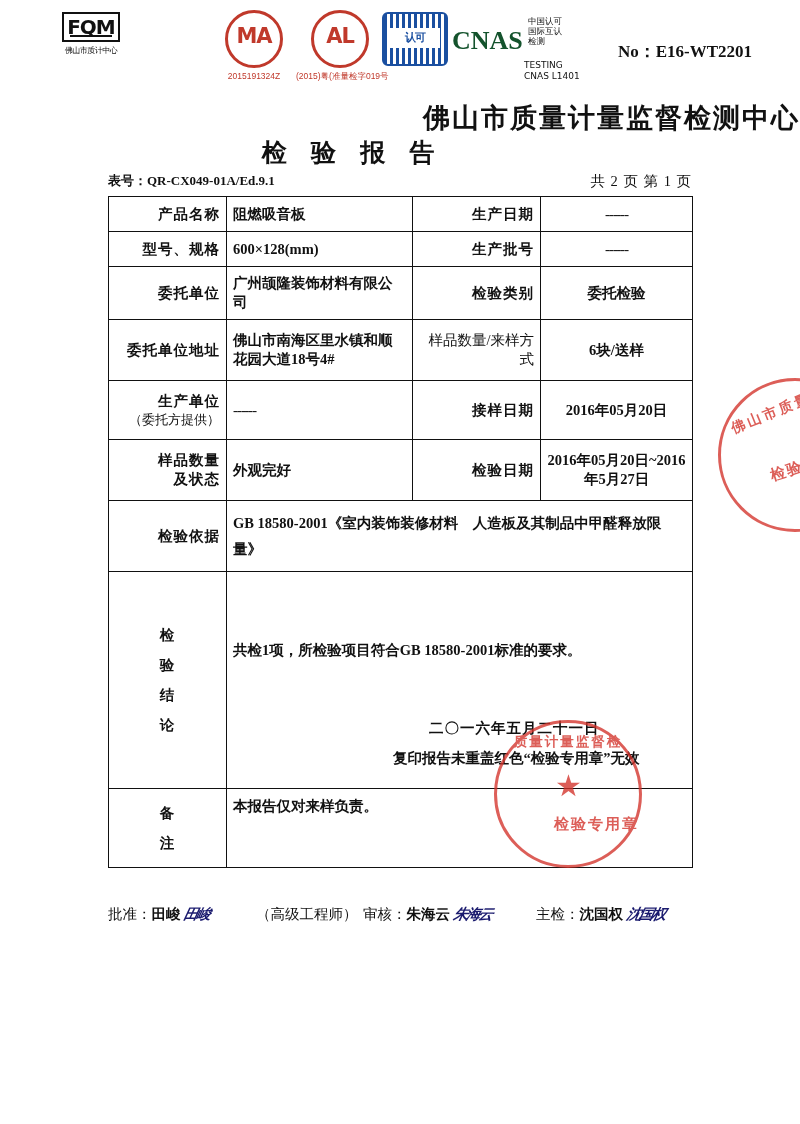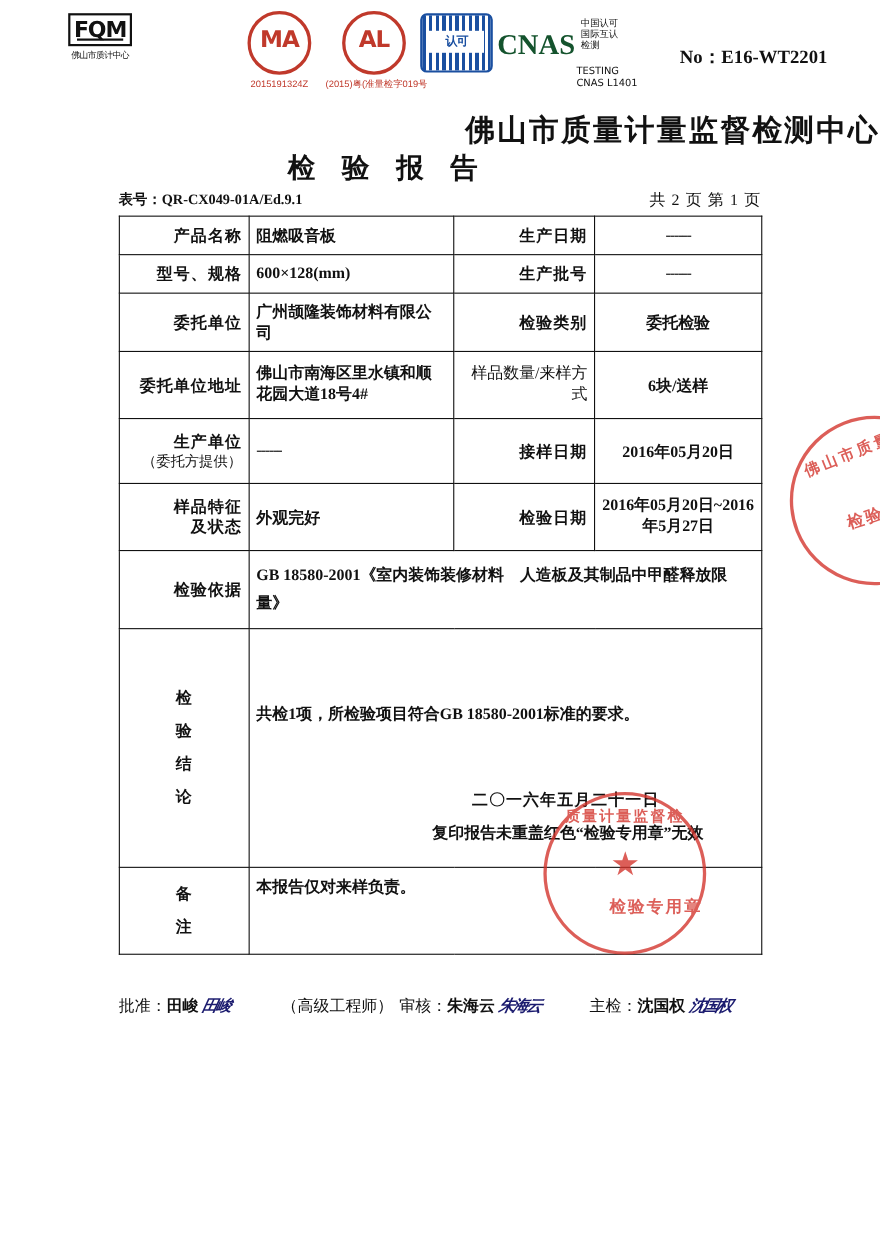--- a/index.html
+++ b/index.html
@@ -433,21 +433,21 @@
       <td class="lbl" style="height:52px">
         <div>生产单位</div>
         <div class="lbl-sub">（委托方提供）</div>
       </td>
       <td class="val dash">------</td>
       <td class="lbl">接样日期</td>
       <td class="val-c">2016年05月20日</td>
     </tr>
     <tr>
       <td class="lbl" style="height:54px">
-        <div>样品特征</div>
+        <div>样品数量</div>
         <div>及状态</div>
       </td>
       <td class="val">外观完好</td>
       <td class="lbl">检验日期</td>
       <td class="val-c two-line">2016年05月20日~2016年5月27日</td>
     </tr>
     <tr>
       <td class="lbl" style="height:64px">检验依据</td>
       <td class="val two-line" colspan="3" style="line-height:26px">GB 18580-2001《室内装饰装修材料　人造板及其制品中甲醛释放限量》</td>
     </tr>

